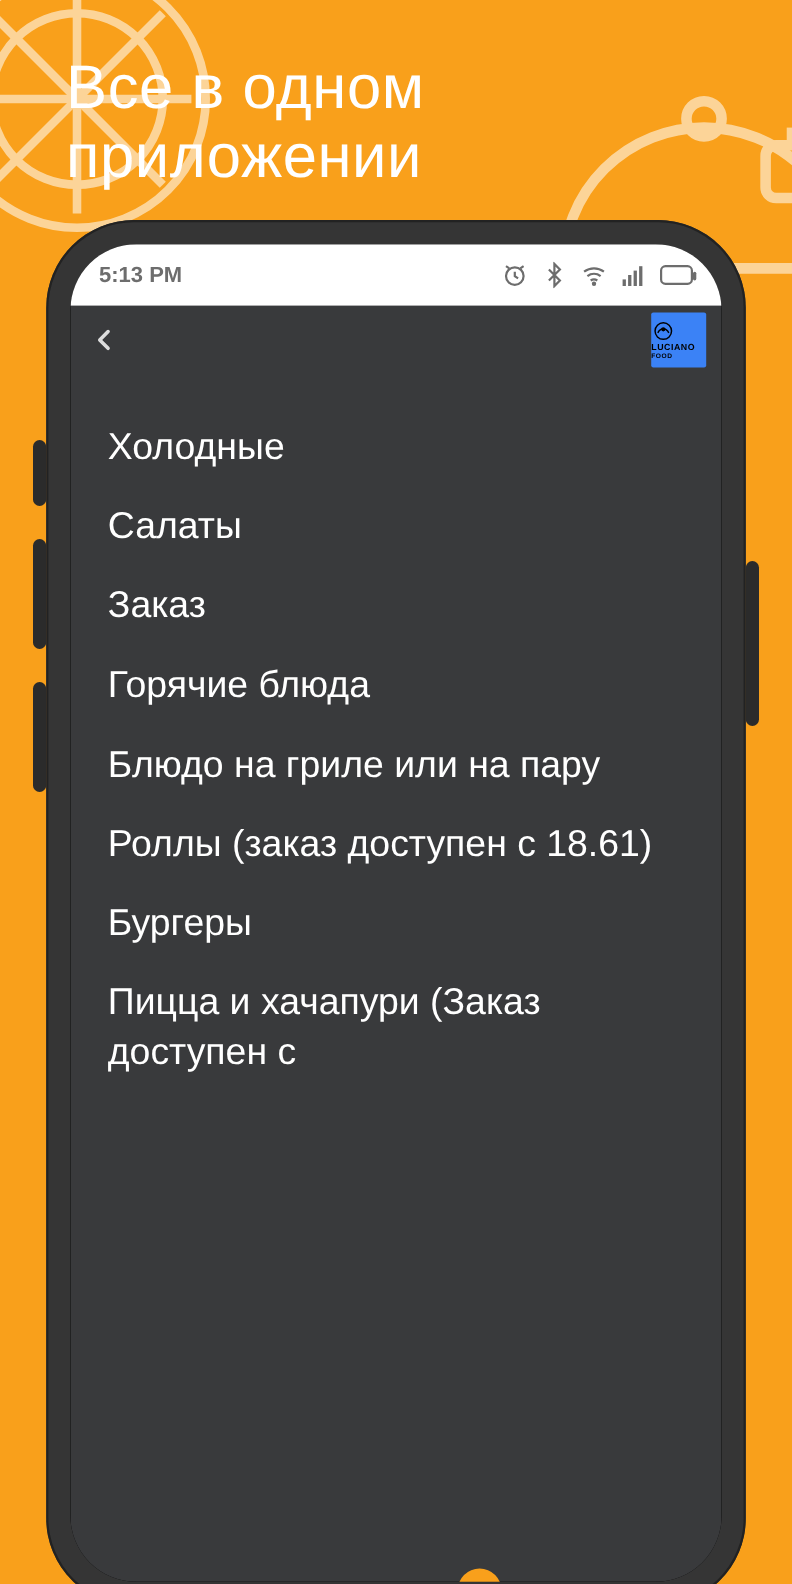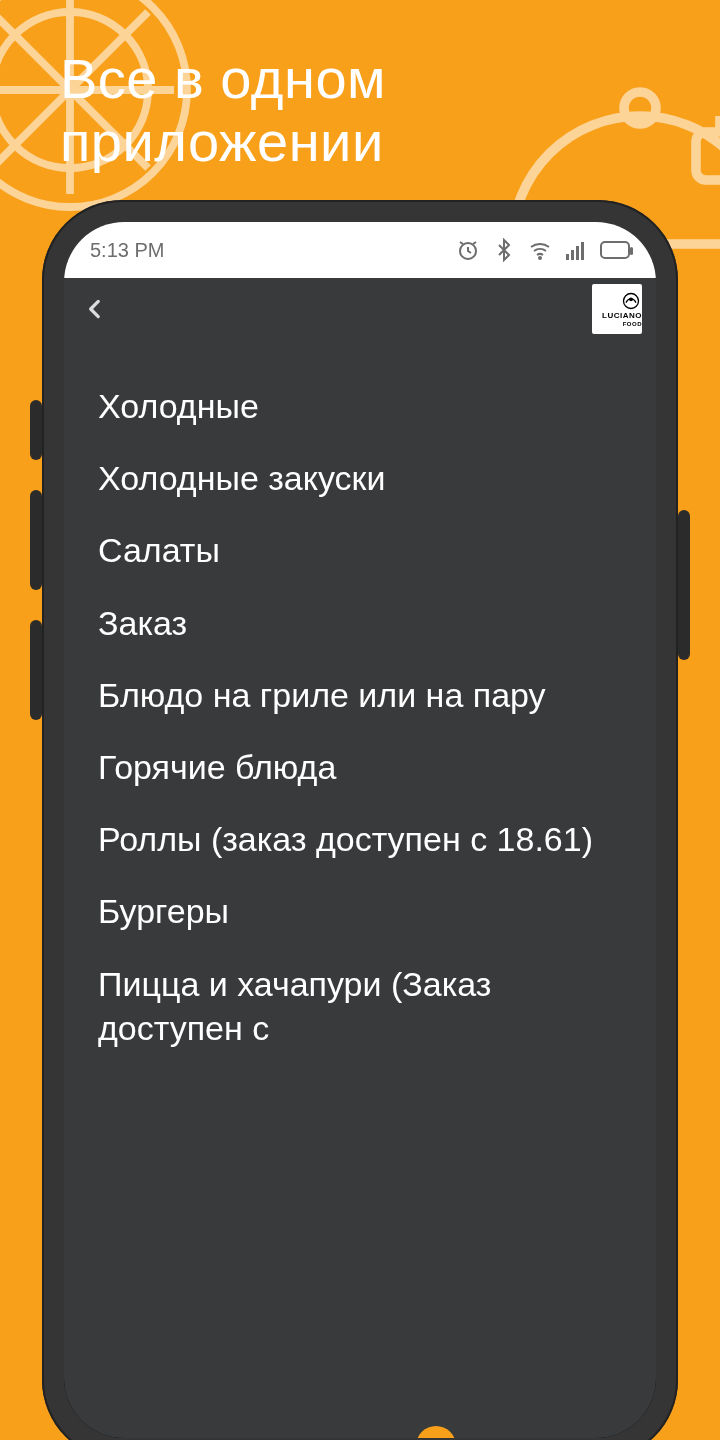--- a/index.html
+++ b/index.html
@@ -23,29 +23,29 @@
   .side-btn.l2 { left: -12px; top: 290px; width: 12px; height: 100px; }
   .side-btn.l3 { left: -12px; top: 420px; width: 12px; height: 100px; }
   .side-btn.r1 { right: -12px; top: 310px; width: 12px; height: 150px; }
 
   .phone-inner { position: absolute; inset: 22px; background: #000; border-radius: 60px; overflow: hidden; }
 
   
   .screen { position: absolute; inset: 0; display: flex; flex-direction: column; }
 
   .status-bar { height: 56px; background: #ffffff; display: flex; align-items: center; justify-content: space-between; padding: 0 26px; color: #6d6d6d; }
-  .status-time { font-size: 20px; font-weight: 400; }
+  .status-time { font-size: 20px; font-weight: 700; }
   .status-icons { display: flex; align-items: center; gap: 12px; }
   .status-icons svg { width: 24px; height: 24px; display: block; }
   .bat { width: 30px; height: 18px; border: 2px solid #6d6d6d; border-radius: 5px; position: relative; display:flex; align-items:center; justify-content:center; font-size:9px; color:#6d6d6d; line-height:1; }
   .bat::after { content:""; position:absolute; right:-5px; top:4px; width:3px; height:8px; background:#6d6d6d; border-radius:2px; }
 
   .app-bar { height: 62px; background: #393a3c; display: flex; align-items: center; justify-content: space-between; padding: 0 14px 0 18px; }
   .back-chevron { color: #dcdcdc; width: 26px; height: 26px; }
-  .brand-badge { width: 50px; height: 50px; background: #ffffff; border-radius: 2px; display: flex; flex-direction: column; align-items: flex-end; justify-content: center; gap:1px; }
+  .brand-badge { width: 50px; height: 50px; background: #3b82f6; border-radius: 2px; display: flex; flex-direction: column; align-items: flex-start; justify-content: center; gap:1px; }
   .brand-badge svg { width: 22px; height: 20px; }
   .brand-badge .bt1 { font-size: 8px; letter-spacing: 0.5px; color:#000; font-weight:600; line-height:1; }
   .brand-badge .bt2 { font-size: 6px; letter-spacing: 0.5px; color:#000; font-weight:600; line-height:1; }
 
   .menu-list { flex: 1; background: #393a3c; overflow: hidden; padding: 30px 34px 0 34px; display: flex; flex-direction: column; }
   .menu-item { color: #ffffff; font-size: 34px; line-height: 1.3; font-weight: 400; padding: 14px 0; }
 
   .fab-peek { position:absolute; bottom:-12px; right:200px; width:40px; height:24px; background:#f9a01b; border-radius:40px 40px 0 0; }
 </style>
 </head>
@@ -115,25 +115,24 @@
               <path d="M6 14c3-6 9-6 12 0"></path>
               <circle cx="12" cy="10" r="1.5" fill="#000"></circle>
             </svg>
           <span class="bt1">LUCIANO</span>
           <span class="bt2">FOOD</span>
         </div>
       </div>
 
       <div class="menu-list">
         <div class="menu-item">Холодные</div>
-        <div class="menu-item">Холодные закуски</div>
         <div class="menu-item">Салаты</div>
         <div class="menu-item">Заказ</div>
+        <div class="menu-item">Горячие блюда</div>
         <div class="menu-item">Блюдо на гриле или на пару</div>
-        <div class="menu-item">Горячие блюда</div>
         <div class="menu-item">Роллы (заказ доступен с 18.61)</div>
         <div class="menu-item">Бургеры</div>
         <div class="menu-item">Пицца и хачапури  (Заказ доступен с</div>
       </div>
 
       <div class="fab-peek"></div>
     </div>
   </div>
 </div>
 

